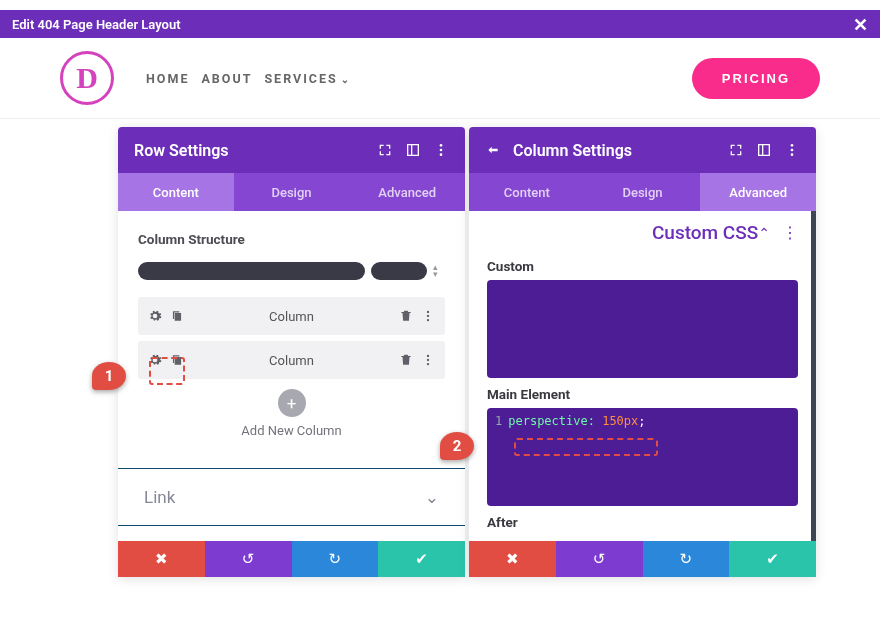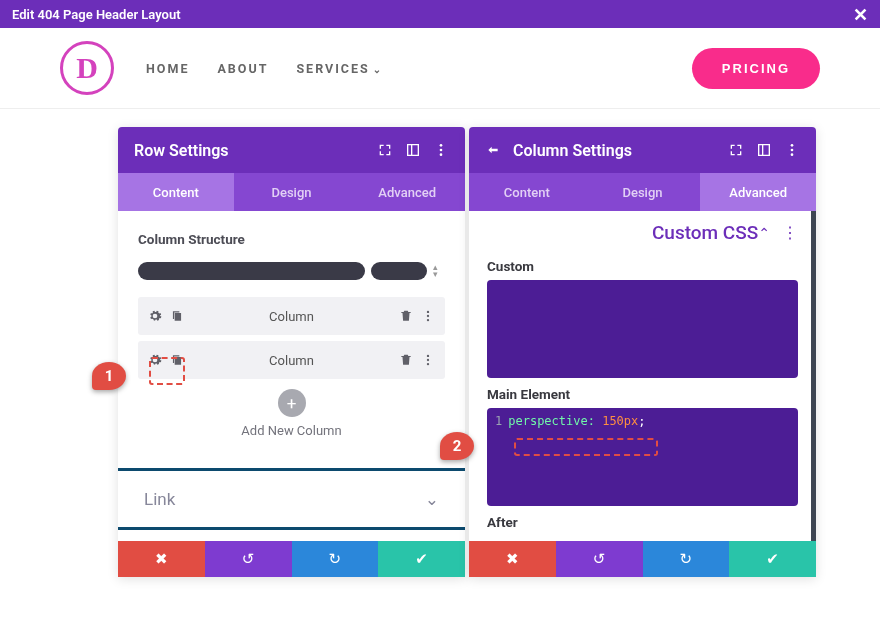--- a/index.html
+++ b/index.html
@@ -1,23 +1,23 @@
 <!DOCTYPE html>
 <html><head>
 <meta charset="utf-8">
 <style>
   * { box-sizing: border-box; margin: 0; padding: 0; }
   body { font-family: -apple-system, BlinkMacSystemFont, "Segoe UI", Roboto, sans-serif; background: #fff; width: 880px; height: 629px; overflow: hidden; position: relative; }
 
-  .top-bar { background: #6c2eb9; color: #fff; height: 28px; display: flex; align-items: center; justify-content: space-between; padding: 0 12px; font-size: 13px; font-weight: 600; }
+  .top-bar { background: #6c2eb9; color: #fff; height: 28px; display: flex; align-items: center; justify-content: space-between; padding: 0 12px; font-size: 13px; font-weight: 600; margin-top: 10px; }
   .top-bar .close-x { font-size: 18px; cursor: pointer; }
 
   .site-header { height: 81px; border-bottom: 1px solid #eee; display: flex; align-items: center; padding: 0 60px; gap: 32px; }
   .logo-ring { width: 54px; height: 54px; border: 3px solid #d442bd; border-radius: 50%; display: flex; align-items: center; justify-content: center; color: #d442bd; font-weight: 700; font-size: 30px; font-family: Georgia, serif; }
-  .nav { display: flex; gap: 28px; }
+  .nav { display: flex; gap: 12px; }
   .nav a { color: #666; text-decoration: none; font-size: 12.5px; font-weight: 700; letter-spacing: 2px; }
   .nav-caret { margin-left: 3px; font-size: 10px; }
   .pricing-btn { margin-left: auto; background: #f92c8b; color: #fff; border: none; border-radius: 22px; padding: 13px 30px; font-size: 13px; font-weight: 700; letter-spacing: 2px; cursor: pointer; }
 
   .panels { position: absolute; top: 127px; left: 118px; display: flex; gap: 4px; }
   .panel { width: 347px; background: #fff; box-shadow: 0 2px 12px rgba(0,0,0,0.12); border-radius: 4px 4px 0 0; overflow: hidden; position: relative; }
 
   .phead { background: #6c2eb9; color: #fff; height: 46px; display: flex; align-items: center; padding: 0 16px; gap: 12px; }
   .phead .title { font-size: 16px; font-weight: 600; flex: 1; }
   .phead .icn { width: 16px; height: 16px; fill: #fff; cursor: pointer; }
@@ -37,21 +37,21 @@
   .cs-bar2 { width: 56px; background: #3a3a47; border-radius: 14px; height: 18px; }
   .cs-stepper { width: 12px; color: #999; font-size: 9px; line-height: 7px; }
 
   .col-item { background: #f1f1f4; border-radius: 3px; height: 38px; display: flex; align-items: center; padding: 0 10px; font-size: 13px; color: #555; margin-bottom: 6px; gap: 8px; position: relative; }
   .col-item .mid { flex: 1; text-align: center; }
   .mini-icn { width: 14px; height: 14px; fill: #606068; cursor: pointer; }
 
   .add-circle { width: 28px; height: 28px; border-radius: 50%; background: #a8a9b0; color: #fff; display: flex; align-items: center; justify-content: center; font-size: 17px; margin: 10px auto 6px; cursor: pointer; }
   .add-label { text-align: center; color: #73737c; font-size: 13px; }
 
-  .accordion { border-top: 3px solid #0c4a6e; margin: 0 -20px; padding: 18px 26px; display: flex; justify-content: space-between; align-items: center; color: #87879a; font-size: 17px; cursor: pointer; }
+  .accordion { border-top: 1px solid #0c4a6e; margin: 0 -20px; padding: 18px 26px; display: flex; justify-content: space-between; align-items: center; color: #87879a; font-size: 17px; cursor: pointer; }
   .acc-wrap { margin-top: 30px; }
 
   .css-head { display: flex; align-items: center; justify-content: flex-end; color: #6c2eb9; font-size: 19px; font-weight: 500; margin-bottom: 14px; }
   .css-head .right-ctrls { display: flex; gap: 12px; align-items: center; }
   .css-head .caret { color: #6c2eb9; font-size: 14px; }
   .css-head .dots { font-size: 16px; }
 
   .field-label { font-size: 13.5px; font-weight: 700; color: #39393f; margin: 8px 0 6px; }
   .codebox { background: #4c1d95; border-radius: 4px; width: 100%; height: 98px; position: relative; padding: 6px 8px; font-family: "Menlo", monospace; font-size: 12px; }
   .codebox.sm { height: 98px; }

